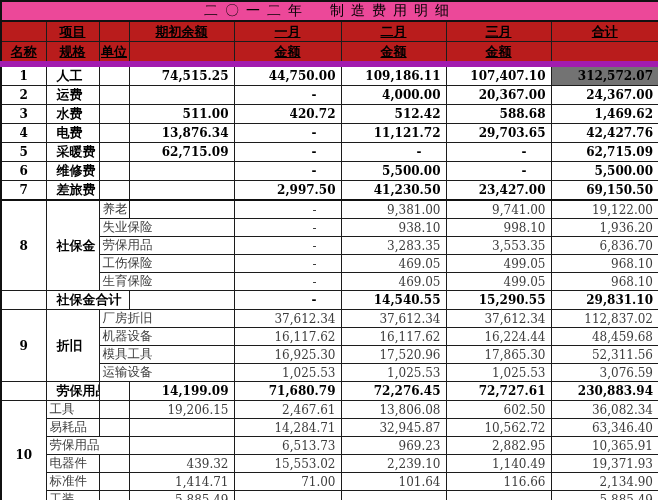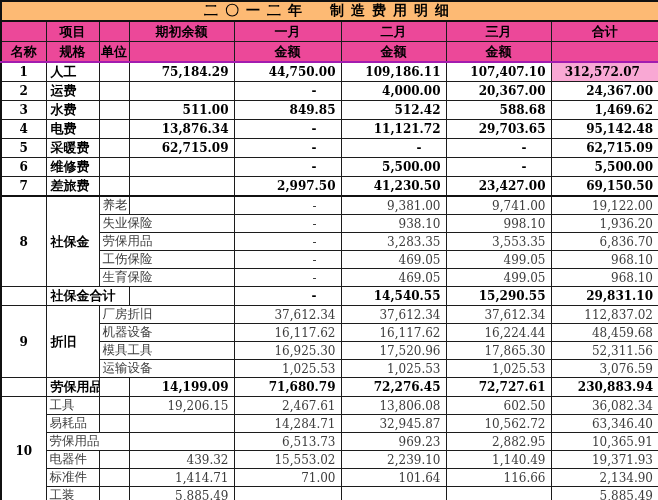--- a/index.html
+++ b/index.html
@@ -5,36 +5,36 @@
   html,body{margin:0;padding:0;background:#fff;}
   body{width:658px;height:500px;overflow:hidden;
        font-family:"Liberation Sans","DejaVu Sans",sans-serif;}
   table{border-collapse:collapse;table-layout:fixed;width:658px;
         border:2px solid #111;}
   td{border:1px solid #1c1c1c;overflow:hidden;white-space:nowrap;
      font-size:12px;color:#000;padding:0;vertical-align:middle;}
   tr.rt td{height:16px;}
   tr.hr td{height:19px;}
   
-  .hdr{background:#ec4899;text-align:center;font-weight:bold;font-size:13px;}
-  .title-cell{background:#fdba74;text-align:center;font-weight:bold;
+  .hdr{background:#b91c1c;text-align:center;font-weight:bold;font-size:13px;text-decoration:underline;}
+  .title-cell{background:#ec4899;text-align:center;font-weight:normal;
               font-size:14px;letter-spacing:7px;height:16px;
               border-bottom:2px solid #111;}
-  tr.h3row td{border-bottom:2px solid #a21caf;}
+  tr.h3row td{border-bottom:6px solid #a21caf;}
   
   .numc{text-align:right;padding-right:5px;font-weight:bold;
         font-family:"DejaVu Serif","Liberation Serif",serif;}
   .dash{padding-right:24px;}
-  .lbl{text-align:left;padding-left:4px;font-weight:bold;font-size:13px;}
+  .lbl{text-align:left;padding-left:10px;font-weight:bold;font-size:13px;}
   .rownum{text-align:center;font-weight:bold;
           font-family:"DejaVu Serif","Liberation Serif",serif;}
   .sub{font-weight:normal;color:#3d3d3d;}
   .subl{text-align:left;padding-left:3px;font-weight:normal;color:#3d3d3d;
         font-size:12.5px;}
-  .hl{background:#f9a8d4;text-align:center;}
+  .hl{background:#737373;}
   tr.s1row td{border-top:2px solid #111;}
 </style>
 </head>
 <body>
 
 <table>
   <colgroup>
     <col style="width:45px">
       <col style="width:53px">
       <col style="width:30px">
@@ -69,55 +69,55 @@
     <td class="hdr">金额</td>
     <td class="hdr">金额</td>
     <td class="hdr">金额</td>
     <td class="hdr"></td>
   </tr>
 
   <tr class="rt">
     <td class="rownum">1</td>
     <td class="lbl">人工</td>
     <td></td>
-    <td class="numc">75,184.29</td>
+    <td class="numc">74,515.25</td>
     <td class="numc">44,750.00</td>
     <td class="numc">109,186.11</td>
     <td class="numc">107,407.10</td>
     <td class="numc hl">312,572.07</td>
   </tr>
   <tr class="rt">
     <td class="rownum">2</td>
     <td class="lbl">运费</td>
     <td></td>
     <td class="numc"></td>
     <td class="numc dash">-</td>
     <td class="numc">4,000.00</td>
     <td class="numc">20,367.00</td>
     <td class="numc">24,367.00</td>
   </tr>
   <tr class="rt">
     <td class="rownum">3</td>
     <td class="lbl">水费</td>
     <td></td>
     <td class="numc">511.00</td>
-    <td class="numc">849.85</td>
+    <td class="numc">420.72</td>
     <td class="numc">512.42</td>
     <td class="numc">588.68</td>
     <td class="numc">1,469.62</td>
   </tr>
   <tr class="rt">
     <td class="rownum">4</td>
     <td class="lbl">电费</td>
     <td></td>
     <td class="numc">13,876.34</td>
     <td class="numc dash">-</td>
     <td class="numc">11,121.72</td>
     <td class="numc">29,703.65</td>
-    <td class="numc">95,142.48</td>
+    <td class="numc">42,427.76</td>
   </tr>
   <tr class="rt">
     <td class="rownum">5</td>
     <td class="lbl">采暖费</td>
     <td></td>
     <td class="numc">62,715.09</td>
     <td class="numc dash">-</td>
     <td class="numc dash">-</td>
     <td class="numc dash">-</td>
     <td class="numc">62,715.09</td>

